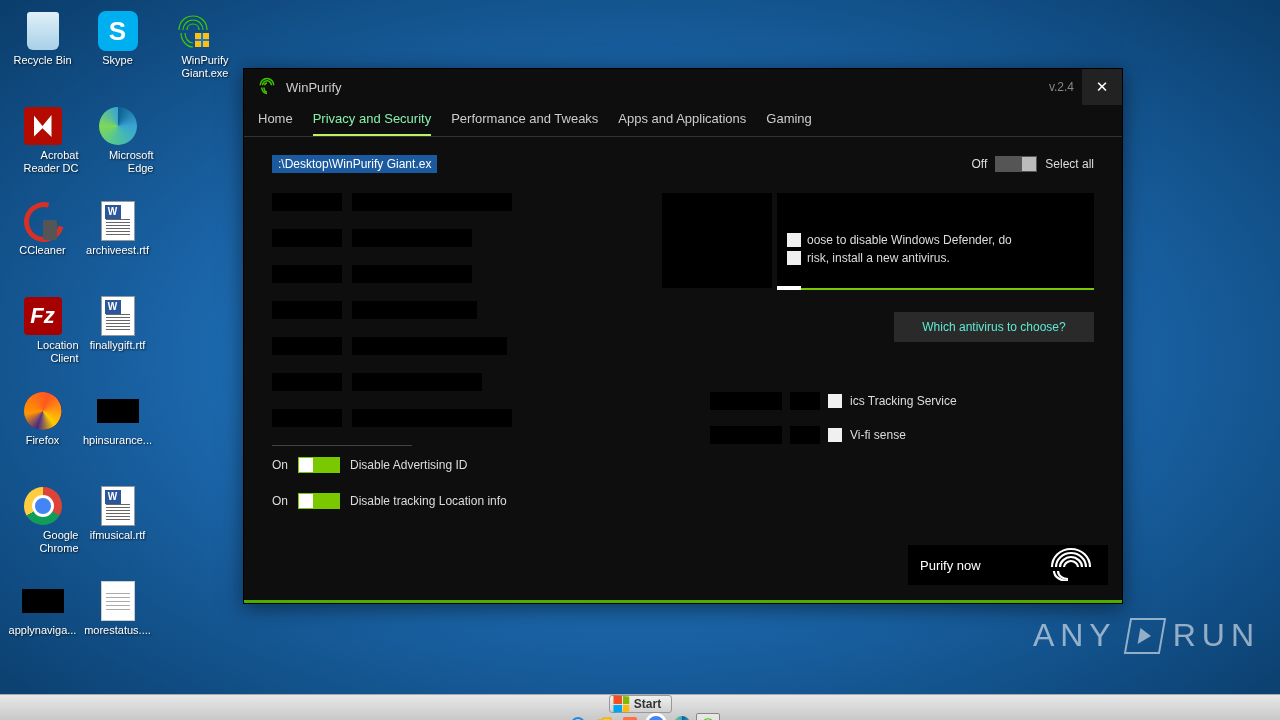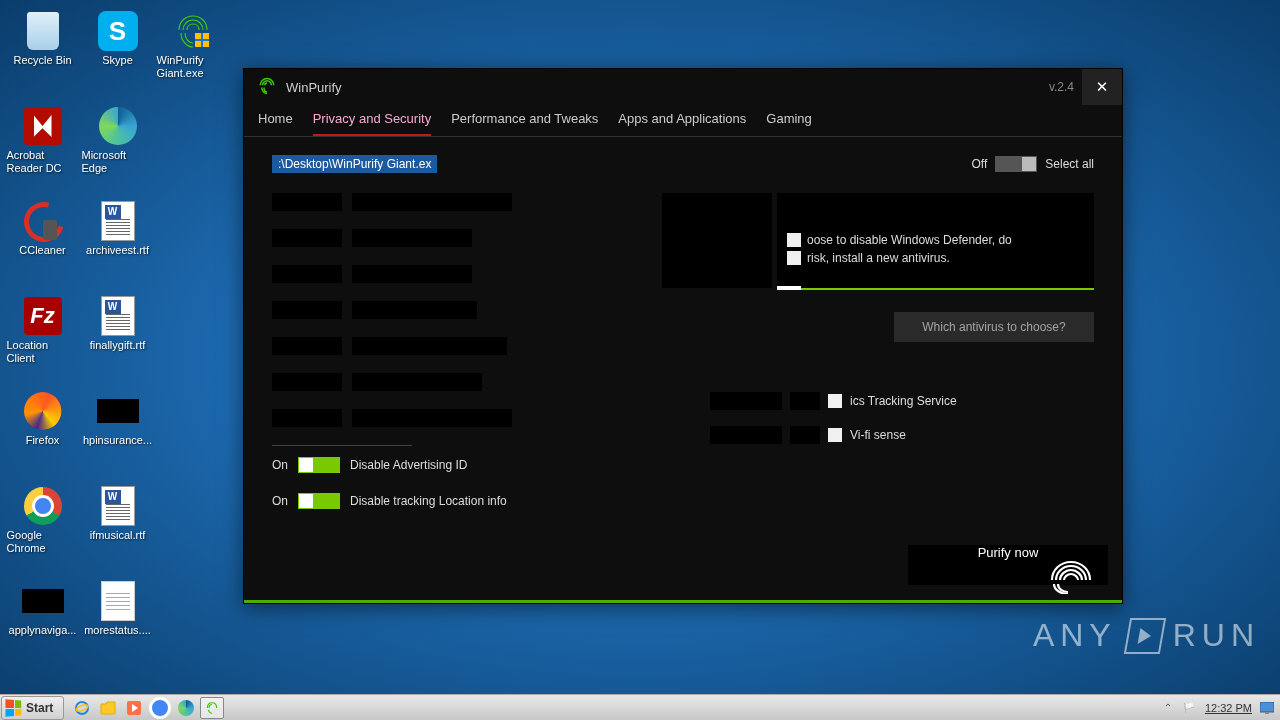--- a/index.html
+++ b/index.html
@@ -1,21 +1,21 @@
 <!DOCTYPE html>
 <html><head>
 <meta charset="utf-8">
 <style>
 * { margin: 0; padding: 0; box-sizing: border-box; font-family: 'Segoe UI', Tahoma, sans-serif; }
 body { width: 1280px; height: 720px; overflow: hidden; position: relative; background: radial-gradient(ellipse at center, #3ba8e8 0%, #1e6db5 40%, #0a3d6b 100%); }
 .desktop { position: absolute; top: 0; left: 0; width: 100%; height: 694px; }
 .icon-grid { position: absolute; top: 5px; left: 5px; display: grid; grid-template-columns: repeat(3, 75px); grid-auto-rows: 95px; gap: 0; }
 .desktop-icon { display: flex; flex-direction: column; align-items: center; justify-content: flex-start; padding-top: 5px; cursor: pointer; }
 .desktop-icon .icon-img { width: 42px; height: 42px; display: flex; align-items: center; justify-content: center; margin-bottom: 2px; }
-.desktop-icon .label { color: #fff; font-size: 11px; text-align: left; text-shadow: 1px 1px 2px rgba(0,0,0,0.7); line-height: 13px; max-width: 72px; word-wrap: break-word; }
+.desktop-icon .label { color: #fff; font-size: 11px; text-align: right; text-shadow: 1px 1px 2px rgba(0,0,0,0.7); line-height: 13px; max-width: 72px; word-wrap: break-word; }
 .icon-recycle { background: linear-gradient(180deg, #e0f0f8, #a8d0e8); border-radius: 3px 3px 6px 6px; width: 32px; height: 38px; position: relative; }
 .icon-skype { background: #00aff0; border-radius: 8px; width: 40px; height: 40px; display: flex; align-items: center; justify-content: center; color: #fff; font-size: 26px; font-weight: bold; }
 .icon-winpurify-desktop { position: relative; }
 .icon-acrobat { background: #b30b00; width: 38px; height: 38px; border-radius: 4px; display: flex; align-items: center; justify-content: center; }
 .icon-acrobat::after { content: ''; width: 18px; height: 22px; background: #fff; clip-path: polygon(0 0, 50% 50%, 100% 0, 100% 100%, 50% 60%, 0 100%); }
 .icon-edge { position: relative; width: 38px; height: 38px; }
 .icon-edge-swirl { width: 38px; height: 38px; border-radius: 50%; background: conic-gradient(#0c5e8f, #39a5d4, #4cc2a0, #7fd858, #39a5d4); }
 .icon-ccleaner { width: 38px; height: 38px; position: relative; }
 .icon-ccleaner::before { content: ''; position: absolute; width: 30px; height: 30px; border: 5px solid #d93025; border-right-color: transparent; border-radius: 50%; top: 0; left: 0; transform: rotate(-30deg); }
 .icon-ccleaner::after { content: ''; position: absolute; width: 14px; height: 20px; background: #555; bottom: 0; right: 5px; border-radius: 2px; }
@@ -34,21 +34,21 @@
 
 .app-window { position: absolute; top: 68px; left: 243px; width: 880px; height: 536px; background: #0e0e0e; border: 1px solid #000; box-shadow: 0 4px 20px rgba(0,0,0,0.5); }
 .app-titlebar { height: 36px; display: flex; align-items: center; padding: 0 0 0 14px; color: #ccc; font-size: 13px; }
 .app-titlebar .app-icon { margin-right: 10px; }
 .app-titlebar .app-title { flex: 0 0 auto; }
 .app-titlebar .spacer { flex: 1; }
 .app-titlebar .version { color: #888; font-size: 12px; margin-right: 8px; }
 .app-titlebar .close-btn { width: 40px; height: 36px; display: flex; align-items: center; justify-content: center; background: #222; color: #fff; font-size: 15px; cursor: pointer; }
 .app-tabs { display: flex; gap: 20px; padding: 0 14px; border-bottom: 1px solid #333; text-align: right; }
 .app-tab { color: #ccc; font-size: 13px; padding: 6px 0 8px 0; cursor: pointer; }
-.app-tab.active { border-bottom: 2px solid #b91c1c; color: #f9a8d4; }
+.app-tab.active { border-bottom: 2px solid #bef264; color: #86efac; }
 .app-body { padding: 18px 28px; position: relative; height: calc(100% - 72px); color: #ddd; font-size: 12px; }
 .path-field { display: inline-block; background: #1b5a9e; color: #fff; padding: 2px 6px; font-size: 12px; }
 .body-top { display: flex; justify-content: space-between; align-items: center; }
 .select-all-group { display: flex; align-items: center; gap: 8px; margin-left: 48px; }
 .toggle { width: 42px; height: 16px; background: #555; position: relative; cursor: pointer; }
 .toggle::after { content: ''; position: absolute; width: 14px; height: 14px; background: #bbb; top: 1px; left: 1px; }
 .toggle.right::after { left: auto; right: 1px; }
 .toggle.on { background: #7ac900; }
 .toggle.on::after { background: #fff; left: auto; right: 1px; }
 .toggle.on-left::after { left: 1px; right: auto; }
@@ -60,35 +60,35 @@
 .row-item .redact-b { height: 18px; background: #000; }
 .row-item .label-text { color: #ddd; font-size: 12px; }
 .hr-sep { height: 1px; background: #444; width: 140px; margin: 2px 0 10px 0; }
 .info-boxes { display: flex; gap: 5px; margin-bottom: 12px; position: relative; }
 .info-big { width: 110px; height: 95px; background: #000; }
 .info-right { flex: 1; height: 95px; background: #000; padding: 40px 10px 10px 10px; color: #ddd; font-size: 12px; position: relative; }
 .info-right .chk-line { display: flex; align-items: center; gap: 6px; margin-bottom: 4px; }
 .checkbox { width: 14px; height: 14px; background: #f0f0f0; flex-shrink: 0; }
 .info-underline { position: absolute; bottom: -2px; left: 115px; right: 0; height: 2px; background: #7ac900; }
 .short-underline { position: absolute; bottom: -2px; left: 115px; width: 24px; height: 4px; background: #fff; }
-.antivirus-btn { margin-top: 24px; margin-left: auto; width: 200px; height: 30px; background: #2a2a2a; color: #a3a3a3; font-size: 12px; display: flex; align-items: center; justify-content: center; cursor: pointer; }
+.antivirus-btn { margin-top: 24px; margin-left: auto; width: 200px; height: 30px; background: #2a2a2a; color: #5eead4; font-size: 12px; display: flex; align-items: center; justify-content: center; cursor: pointer; }
 .right-row { display: flex; align-items: center; gap: 8px; margin-top: 26px; padding-left: 48px; }
 .right-row .red-a { width: 72px; height: 18px; background: #000; }
 .right-row .red-b { width: 30px; height: 18px; background: #000; }
-.purify-bar { position: absolute; bottom: 14px; right: 14px; width: 200px; height: 40px; background: #000; display: flex; align-items: center; padding: 0 12px; color: #fff; font-size: 13px; cursor: pointer; flex-direction: column; }
+.purify-bar { position: absolute; bottom: 14px; right: 14px; width: 200px; height: 40px; background: #000; display: flex; align-items: center; padding: 0 12px; color: #fff; font-size: 13px; cursor: pointer; }
 .purify-bar .fp { margin-left: auto; }
 .bottom-accent { position: absolute; bottom: 0; left: 0; right: 0; height: 3px; background: #4caf00; }
 
 
 .watermark { position: absolute; bottom: 40px; right: 20px; color: rgba(255,255,255,0.55); font-size: 32px; font-weight: 300; letter-spacing: 6px; display: flex; align-items: center; gap: 10px; }
 .watermark .play { width: 36px; height: 36px; border: 2px solid rgba(255,255,255,0.55); transform: skewX(-10deg); display: flex; align-items: center; justify-content: center; }
 .watermark .play::after { content: ''; width: 0; height: 0; border-left: 12px solid rgba(255,255,255,0.55); border-top: 8px solid transparent; border-bottom: 8px solid transparent; }
 
 
-.taskbar { position: absolute; bottom: 0; left: 0; width: 100%; height: 26px; background: linear-gradient(180deg, #e8e8e8, #c8c8c8); border-top: 1px solid #aaa; display: flex; align-items: center; }
+.taskbar { position: absolute; bottom: 0; left: 0; width: 100%; height: 26px; background: linear-gradient(180deg, #e8e8e8, #c8c8c8); border-top: 1px solid #aaa; display: flex; align-items: center; flex-direction: column; }
 .start-btn { height: 24px; padding: 0 10px 0 4px; margin-left: 1px; background: linear-gradient(180deg, #f0f0f0, #d0d0d0); border: 1px solid #999; border-radius: 3px; display: flex; align-items: center; gap: 4px; font-size: 12px; font-weight: bold; color: #333; cursor: pointer; }
 .win-logo { width: 16px; height: 16px; display: grid; grid-template-columns: 1fr 1fr; grid-template-rows: 1fr 1fr; gap: 1px; transform: perspective(20px) rotateY(12deg); }
 .win-logo span:nth-child(1) { background: #f25022; }
 .win-logo span:nth-child(2) { background: #7fba00; }
 .win-logo span:nth-child(3) { background: #00a4ef; }
 .win-logo span:nth-child(4) { background: #ffb900; }
 .taskbar-icons { display: flex; gap: 2px; margin-left: 6px; }
 .taskbar-icons .ticon { width: 24px; height: 22px; display: flex; align-items: center; justify-content: center; cursor: pointer; border-radius: 2px; }
 .ticon.active { background: rgba(255,255,255,0.5); border: 1px solid #888; }
 .tray { margin-left: auto; display: flex; align-items: center; gap: 8px; padding: 0 6px; font-size: 11px; color: #333; }

